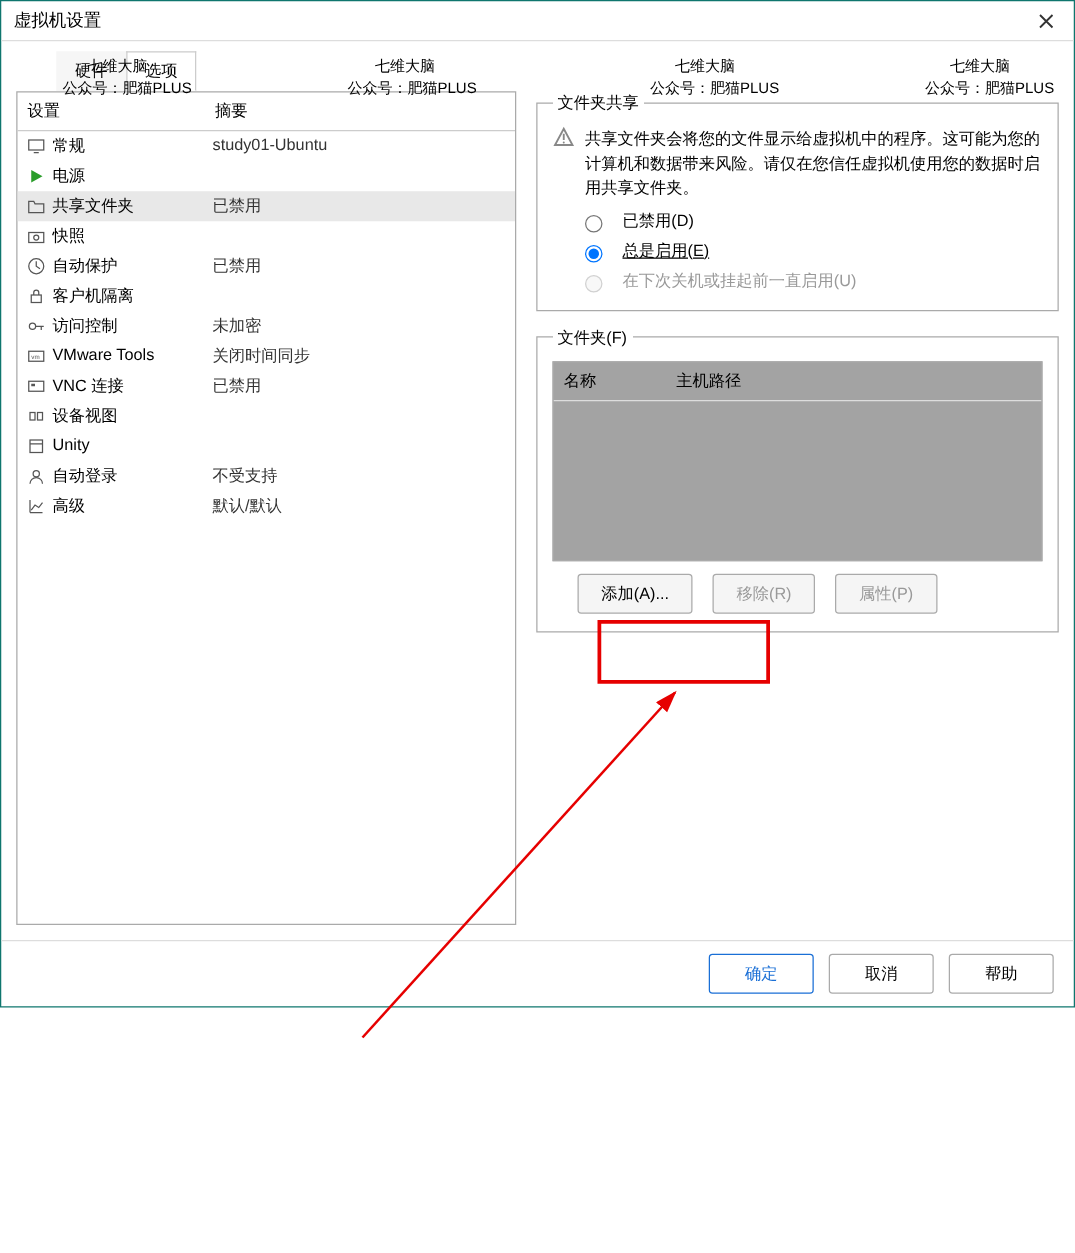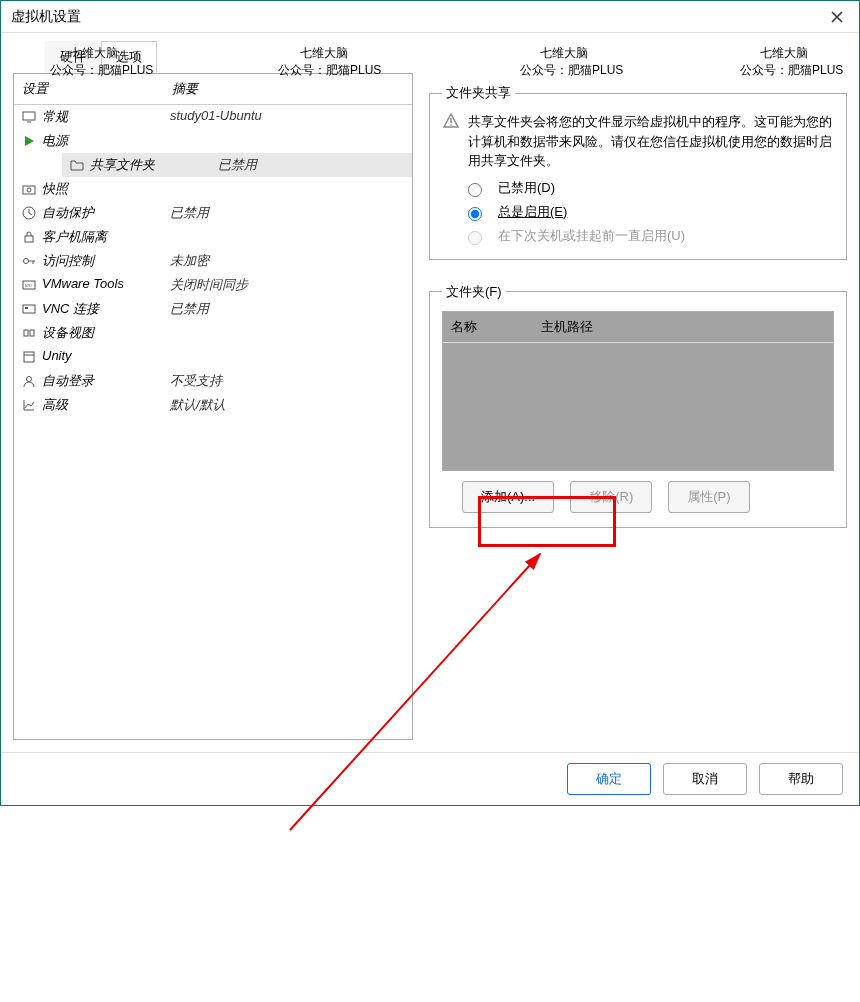--- a/index.html
+++ b/index.html
@@ -55,56 +55,54 @@
   flex: 1;
   display: flex;
   padding: 0 12px 12px 12px;
   gap: 16px;
 }
 .left-panel {
   width: 400px;
   border: 1px solid #aaa;
   display: flex;
   flex-direction: column;
-  font-style: italic;
 }
 .settings-header {
   display: flex;
   border-bottom: 1px solid #ccc;
   padding: 6px 8px;
   font-size: 13px;
 }
 .settings-header .col1 { width: 150px; }
 .settings-header .col2 { flex: 1; }
 .settings-list { flex: 1; overflow: auto; }
 .settings-row {
   display: flex;
   align-items: flex-start;
   padding: 3px 6px;
   cursor: pointer;
 }
-.settings-row.selected { background: #e8e8e8; margin-left: 48px; }
+.settings-row.selected { background: #e8e8e8; }
 .settings-row .icon {
   width: 18px; height: 18px;
   display: flex; align-items: center; justify-content: center;
   margin-right: 4px;
   color: #555;
 }
 .settings-row .label { width: 128px; }
 .settings-row .summary { flex: 1; color: #333; }
 .right-panel {
   flex: 1;
   display: flex;
   flex-direction: column;
   gap: 12px;
 }
 fieldset {
   border: 1px solid #aaa;
   padding: 10px 12px 14px 12px;
-  margin-top: 11px;
 }
 legend { font-size: 13px; padding: 0 4px; }
 .warning-row { display: flex; gap: 8px; align-items: flex-start; margin-bottom: 8px; }
 .warning-icon { width: 18px; flex-shrink: 0; }
 .warning-text { font-size: 13px; line-height: 1.5; }
 .radio-group { margin-left: 26px; display: flex; flex-direction: column; gap: 6px; margin-top: 4px; }
 .radio-item { display: flex; align-items: flex-end; gap: 16px; }
 .radio-item input { width: 14px; height: 14px; }
 .radio-item.disabled { color: #999; }
 .folders-area {

